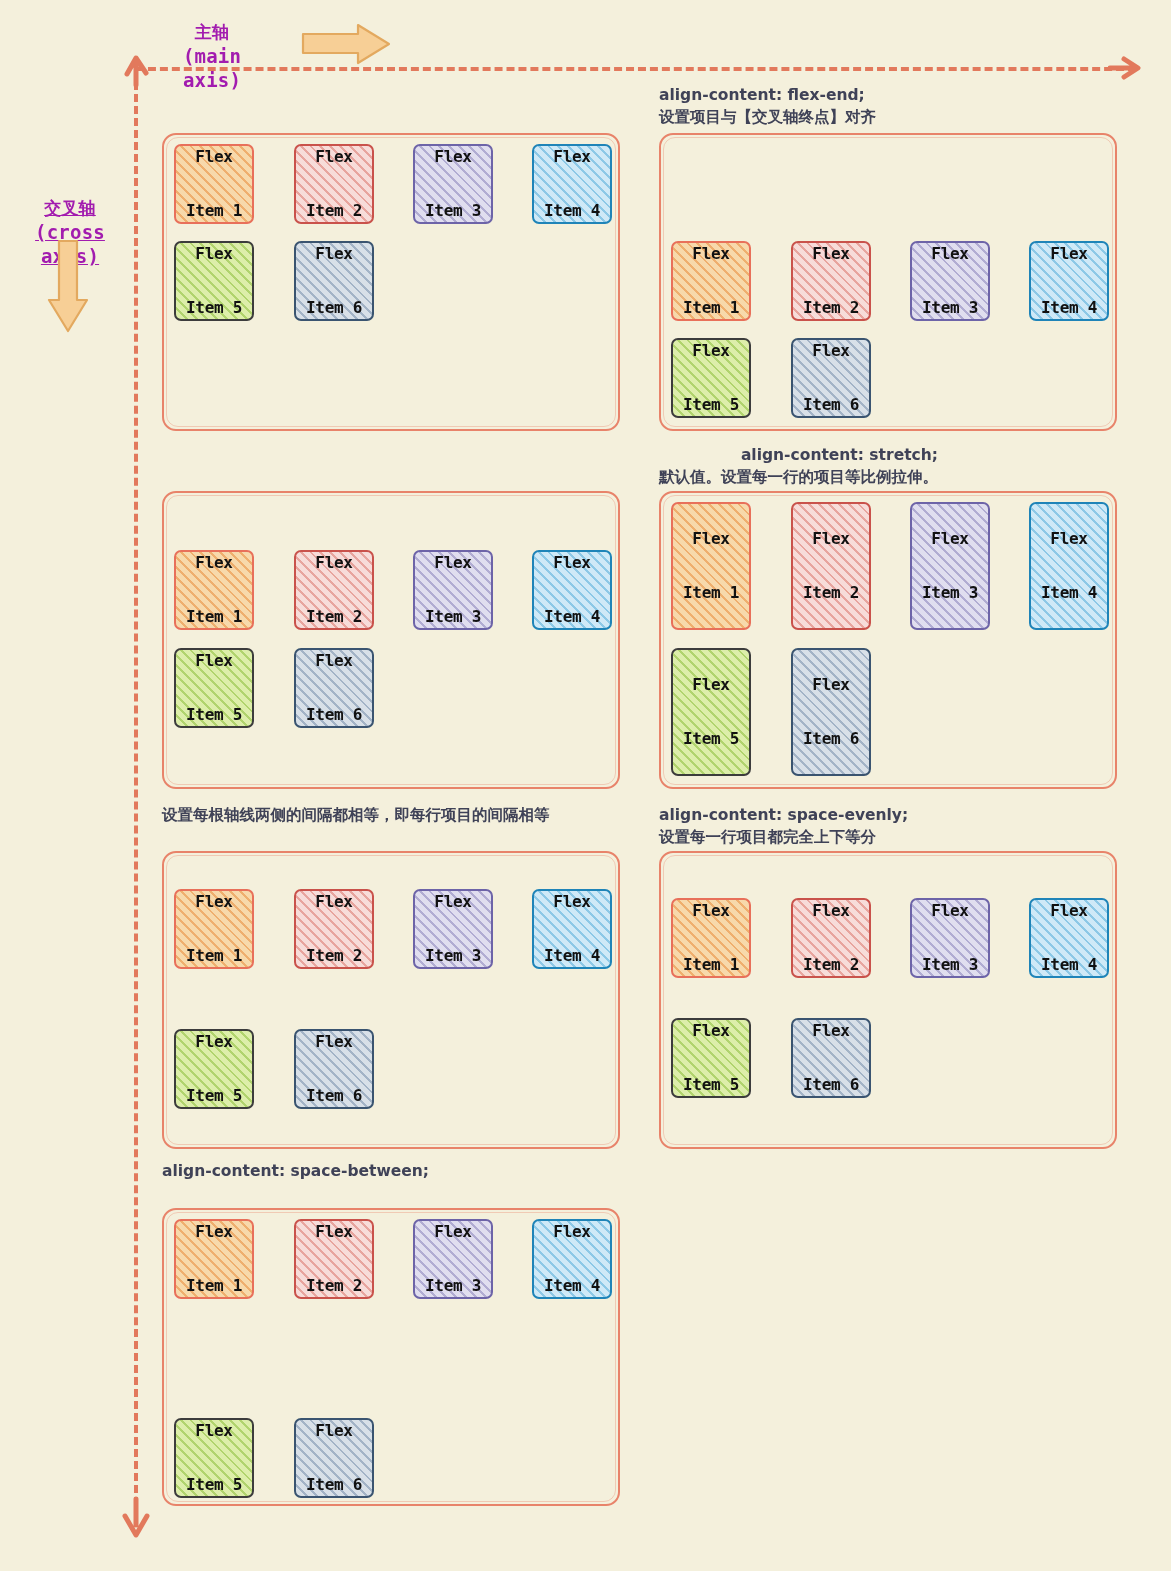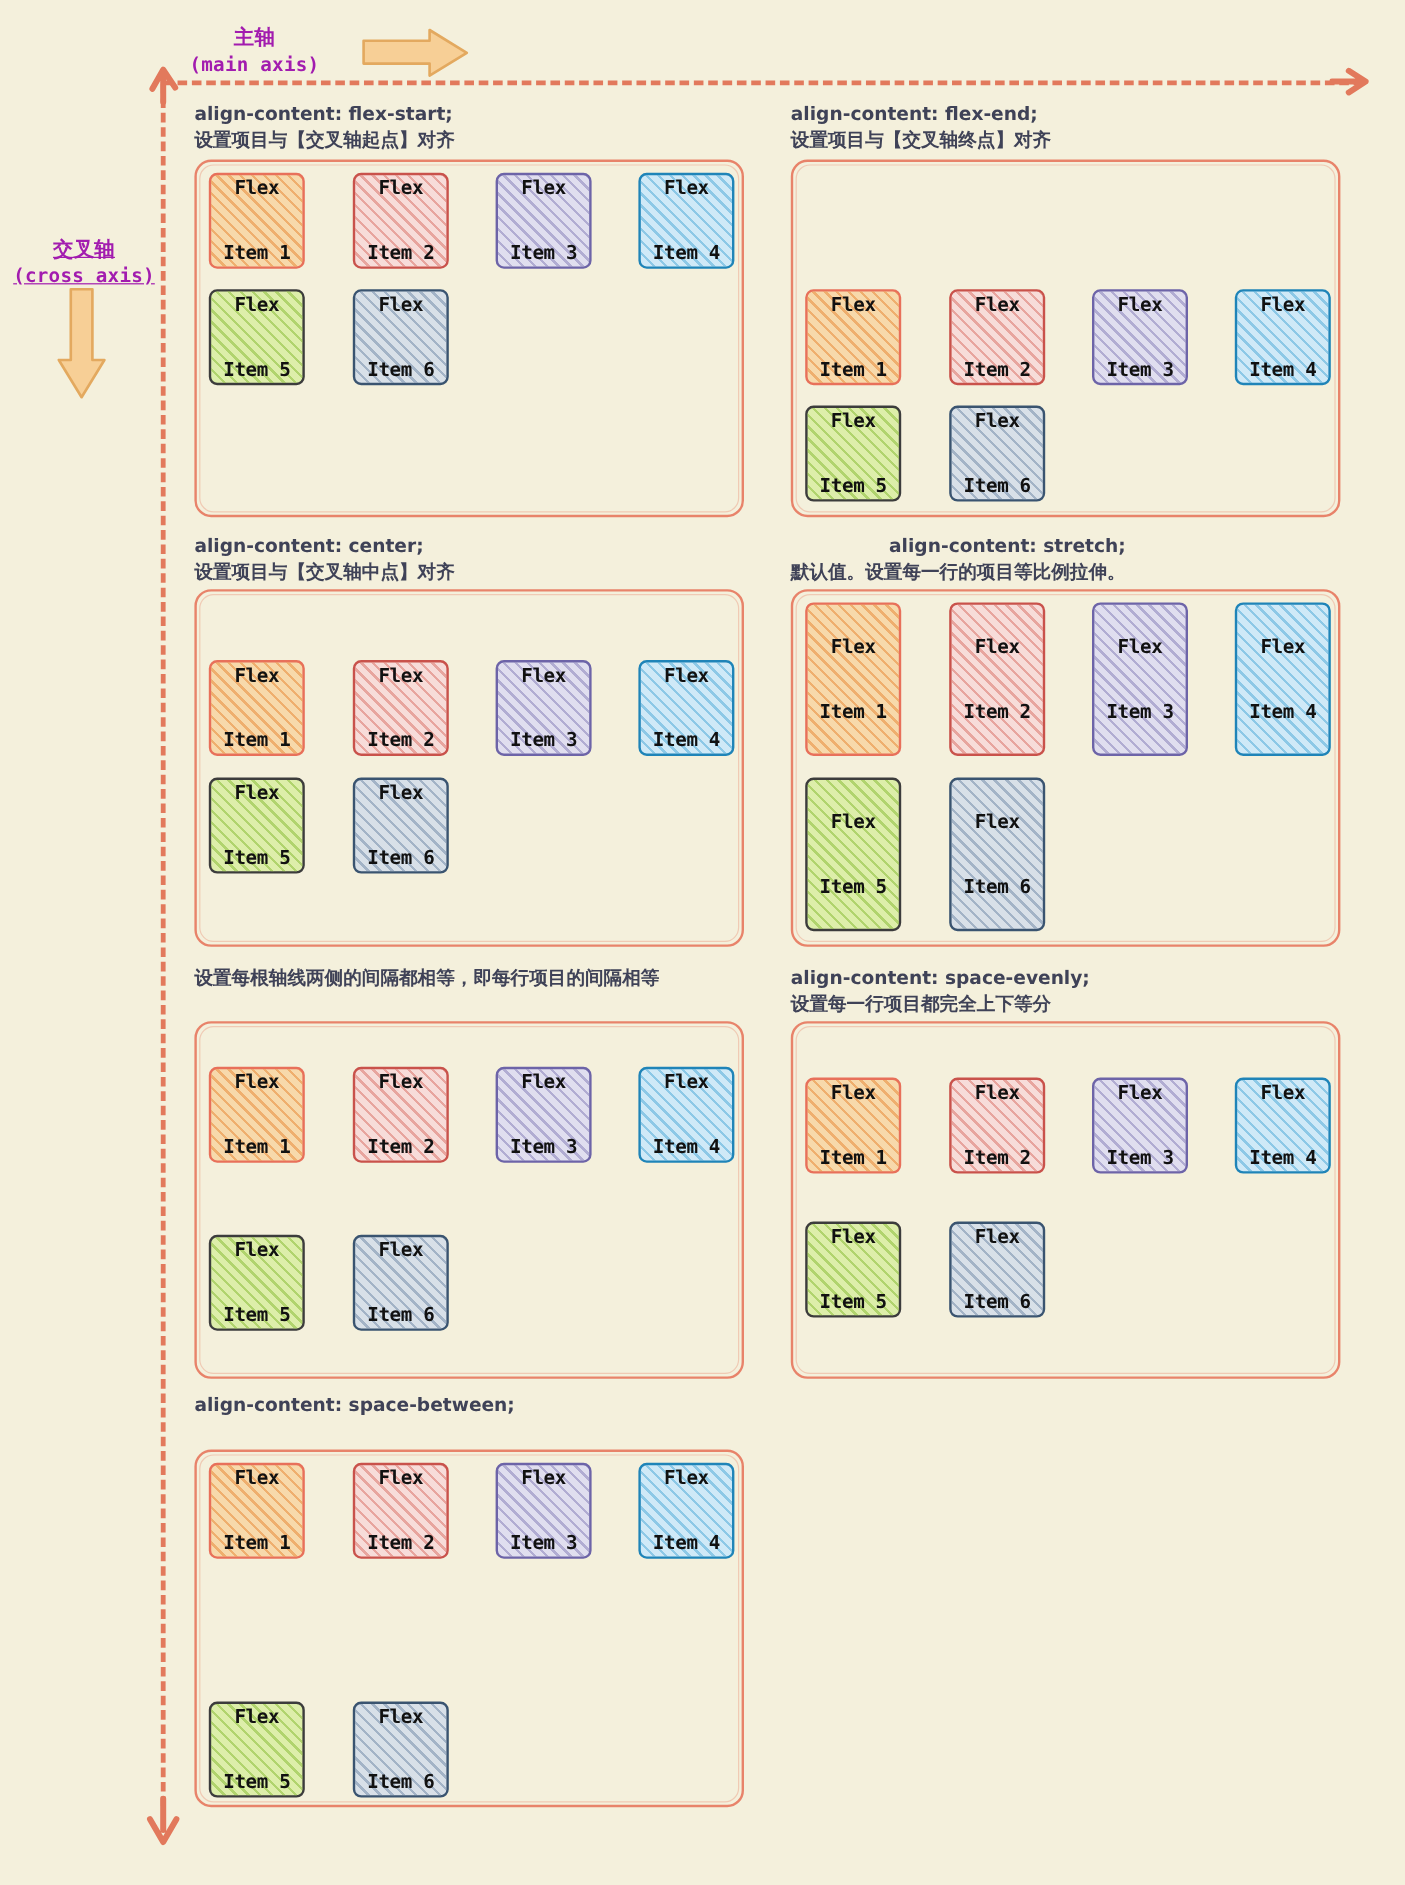--- a/index.html
+++ b/index.html
@@ -14,21 +14,21 @@
   
   .axis-label{
     position:absolute;
     color:#a21caf;
     font-weight:bold;
     text-align:center;
     line-height:1.28;
     font-size:17px;
     letter-spacing:.2px;
   }
-  .axis-label .en{font-family:"DejaVu Sans Mono","Liberation Mono",monospace;font-size:16px;}
+  .axis-label .en{font-family:"DejaVu Sans Mono","Liberation Mono",monospace;font-size:19px;}
 
   .arrow-svg{position:absolute;}
 
   
   .dash-h{
     position:absolute;
     left:136px;top:67px;width:1000px;height:0;
     border-top:4px dashed #e2795c;
   }
   .dash-v{
@@ -127,26 +127,20 @@
   </svg>
 
   <svg class="arrow-svg" style="left:120px;top:52px;" width="34" height="36" viewBox="0 0 34 36">
     <path d="M16 33 L16 9 M7 22 L16 6 L26 21" fill="none" stroke="#e2795c" stroke-width="5" stroke-linecap="round" stroke-linejoin="round"></path>
   </svg>
 
   <svg class="arrow-svg" style="left:119px;top:1495px;" width="34" height="44" viewBox="0 0 34 44">
     <path d="M17 4 L17 30 M6 21 L17 40 L28 21" fill="none" stroke="#e2795c" stroke-width="5" stroke-linecap="round" stroke-linejoin="round"></path>
   </svg>
 
-  <div class="panel" style="left:162px;top:84px;">
-    <div class="panel-head">
-      <div class="code">align-content: flex-start;</div>
-      <div>设置项目与【交叉轴起点】对齐</div>
-    </div>
-  </div>
   <div class="panel-box" style="left:162px;top:133px;width:458px;height:298px;">
     <div class="fitem c1" style="left:10px;top:9px;width:80px;height:80px;">
       <span class="l1">Flex</span>
       <span class="l2">Item 1</span>
     </div>
     <div class="fitem c2" style="left:130px;top:9px;width:80px;height:80px;">
       <span class="l1">Flex</span>
       <span class="l2">Item 2</span>
     </div>
     <div class="fitem c3" style="left:249px;top:9px;width:80px;height:80px;">
@@ -193,26 +187,20 @@
     <div class="fitem c5" style="left:10px;top:203px;width:80px;height:80px;">
       <span class="l1">Flex</span>
       <span class="l2">Item 5</span>
     </div>
     <div class="fitem c6" style="left:130px;top:203px;width:80px;height:80px;">
       <span class="l1">Flex</span>
       <span class="l2">Item 6</span>
     </div>
   </div>
 
-  <div class="panel" style="left:162px;top:444px;">
-    <div class="panel-head">
-      <div class="code">align-content: center;</div>
-      <div>设置项目与【交叉轴中点】对齐</div>
-    </div>
-  </div>
   <div class="panel-box" style="left:162px;top:491px;width:458px;height:298px;">
     <div class="fitem c1" style="left:10px;top:57px;width:80px;height:80px;">
       <span class="l1">Flex</span>
       <span class="l2">Item 1</span>
     </div>
     <div class="fitem c2" style="left:130px;top:57px;width:80px;height:80px;">
       <span class="l1">Flex</span>
       <span class="l2">Item 2</span>
     </div>
     <div class="fitem c3" style="left:249px;top:57px;width:80px;height:80px;">

